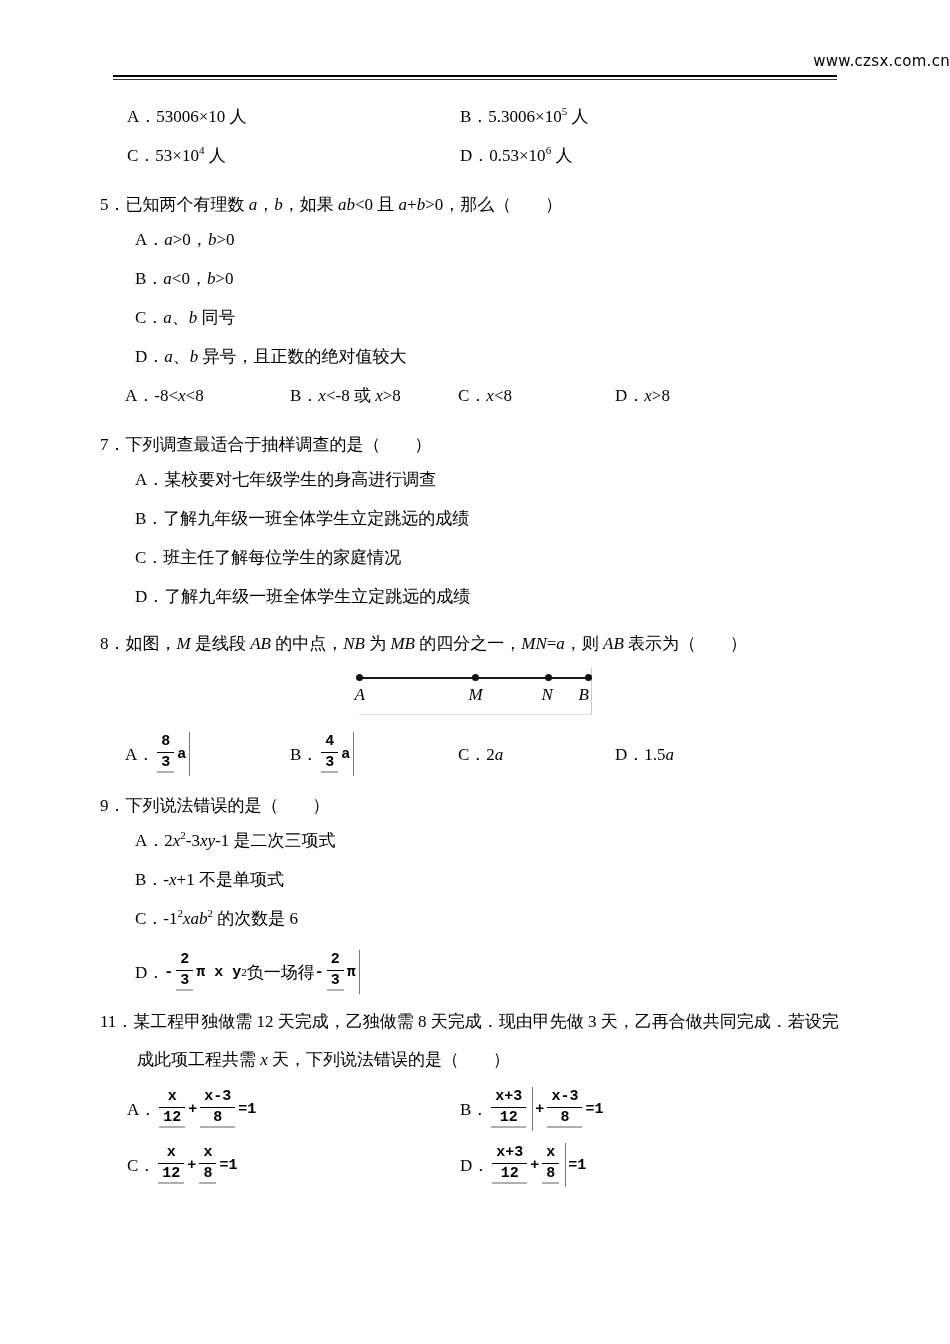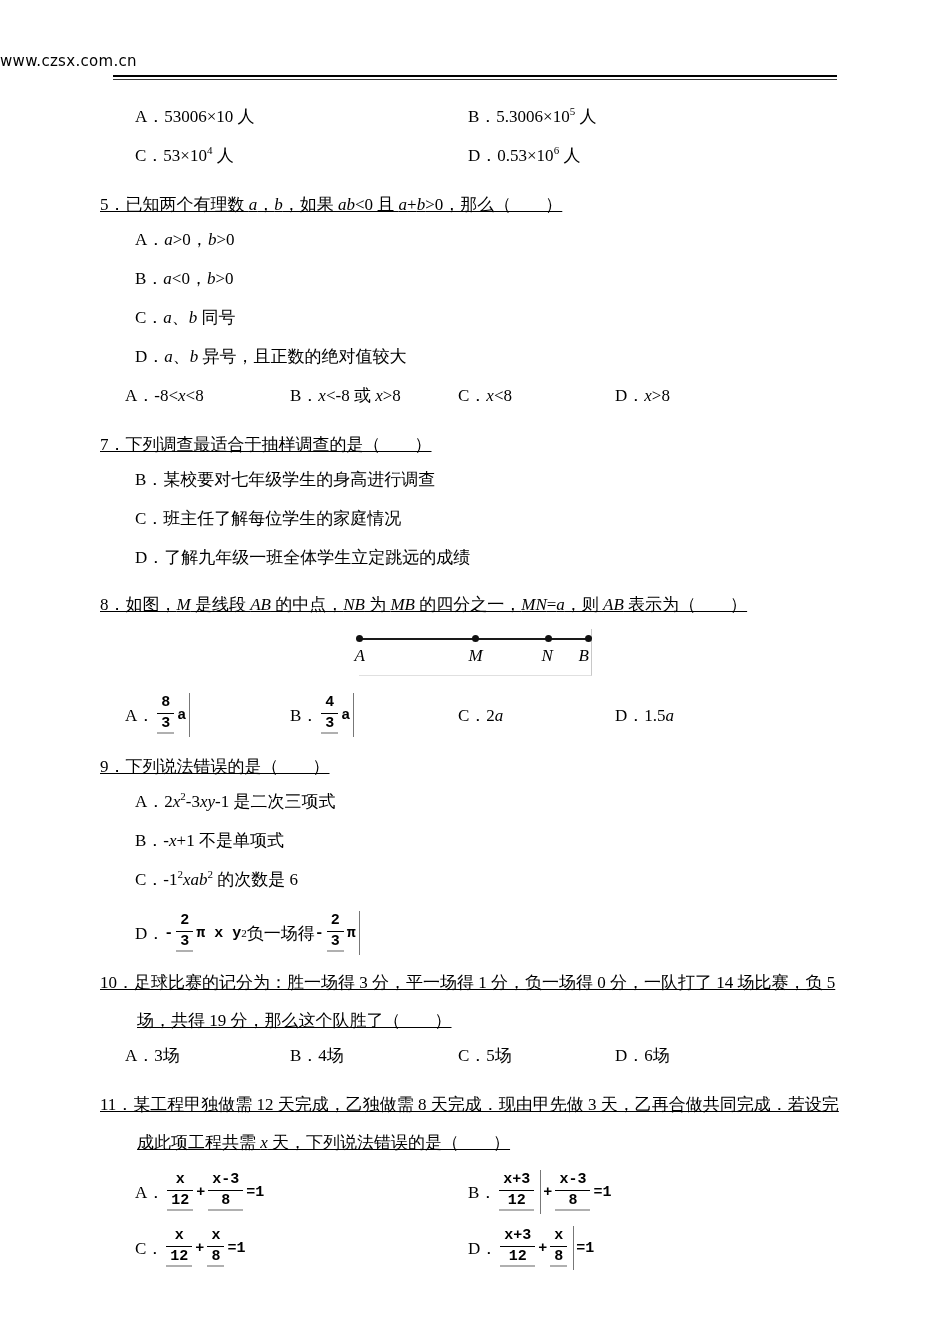--- a/index.html
+++ b/index.html
@@ -1,28 +1,28 @@
 <!DOCTYPE html>
 <html><head>
 <meta charset="utf-8">
 <style>
   html,body{margin:0;padding:0;}
   body{
     width:950px;height:1344px;overflow:hidden;background:#ffffff;color:#000;
     font-family:"Liberation Serif","DejaVu Serif",serif;font-size:17px;
   }
   .page{width:950px;height:1344px;position:relative;}
-  .site-header{padding-top:52px;text-align:left;
+  .site-header{padding-top:52px;text-align:right;
     font-family:"DejaVu Sans","Liberation Sans",sans-serif;font-size:15px;letter-spacing:.3px;}
   .rule{margin:5px 113px 0 113px;height:2px;border-top:2px solid #000;border-bottom:1px solid #333;}
   .content{padding:26px 100px 0 100px;}
   .q{margin-bottom:2px;}
-  .stem{line-height:38px;margin-bottom:5px;padding-left:37px;text-indent:-37px;text-decoration:underline;}
+  .stem{line-height:38px;margin-bottom:5px;padding-left:37px;text-indent:-37px;}
   .opt{line-height:22px;margin:0 0 17px 35px;}
-  .row2{display:grid;grid-template-columns:333px 1fr;margin-left:35px;margin-bottom:0;}
+  .row2{display:grid;grid-template-columns:333px 1fr;margin-left:27px;margin-bottom:0;}
   .row4{display:grid;grid-template-columns:165px 168px 157px 1fr;margin-left:25px;margin-bottom:0;}
   .row2 .opt,.row4 .opt{margin-left:0;}
   .opt-frac{display:flex;align-items:center;height:50px;margin-bottom:6px;line-height:1;}
   .row2 .opt-frac,.row4 .opt-frac{margin-left:0;}
   i{font-style:italic;}
   sup{font-size:11px;line-height:0;}
   .mono{font-family:"Liberation Mono","DejaVu Sans Mono",monospace;font-size:15px;font-weight:bold;}
   .frac{display:inline-block;vertical-align:middle;text-align:center;
     font-family:"Liberation Mono","DejaVu Sans Mono",monospace;font-size:15px;font-weight:bold;
     line-height:1.15;margin:0 3px;position:relative;top:-1px;}
@@ -70,21 +70,22 @@
       <div class="row4">
         <div class="opt"><span>A．-8&lt;</span><i>x</i><span>&lt;8</span></div>
         <div class="opt"><span>B．</span><i>x</i><span>&lt;-8 或 </span><i>x</i><span>&gt;8</span></div>
         <div class="opt"><span>C．</span><i>x</i><span>&lt;8</span></div>
         <div class="opt"><span>D．</span><i>x</i><span>&gt;8</span></div>
       </div>
     </div>
 
     <div class="q">
       <div class="stem">7．下列调查最适合于抽样调查的是（　　）</div>
-      <div class="opt">B．某校要对七年级学生的身高进行调查</div>
+      <div class="opt">A．某校要对七年级学生的身高进行调查</div>
+      <div class="opt">B．了解九年级一班全体学生立定跳远的成绩</div>
       <div class="opt">C．班主任了解每位学生的家庭情况</div>
       <div class="opt">D．了解九年级一班全体学生立定跳远的成绩</div>
     </div>
 
     <div class="q">
       <div class="stem"><span>8．如图，</span><i>M</i><span> 是线段 </span><i>AB</i><span> 的中点，</span><i>NB</i><span> 为 </span><i>MB</i><span> 的四分之一，</span><i>MN</i><span>=</span><i>a</i><span>，则 </span><i>AB</i><span> 表示为（　　）</span></div>
       <div class="fig">
         <div class="fline"></div>
         <span class="dot" style="left:0"></span>
         <span class="dot" style="left:116px"></span>
@@ -143,29 +144,20 @@
           <span class="mono">-</span>
           <span class="frac">
             <span class="fnum">2</span>
             <span class="fden">3</span>
           </span>
           <span class="mono">π</span>
           <span class="vbar"></span>
         </div>
     </div>
 
-    <div class="q">
-      <div class="stem">10．足球比赛的记分为：胜一场得 3 分，平一场得 1 分，负一场得 0 分，一队打了 14 场比赛，负 5 场，共得 19 分，那么这个队胜了（　　）</div>
-      <div class="row4">
-        <div class="opt">A．3场</div>
-        <div class="opt">B．4场</div>
-        <div class="opt">C．5场</div>
-        <div class="opt">D．6场</div>
-      </div>
-    </div>
 
     <div class="q">
       <div class="stem"><span>11．某工程甲独做需 12 天完成，乙独做需 8 天完成．现由甲先做 3 天，乙再合做共同完成．若设完成此项工程共需 </span><i>x</i><span> 天，下列说法错误的是（　　）</span></div>
       <div class="row2">
         <div class="opt opt-frac">
             <span>A．</span>
             <span class="frac">
               <span class="fnum">x</span>
               <span class="fden">12</span>
             </span>

